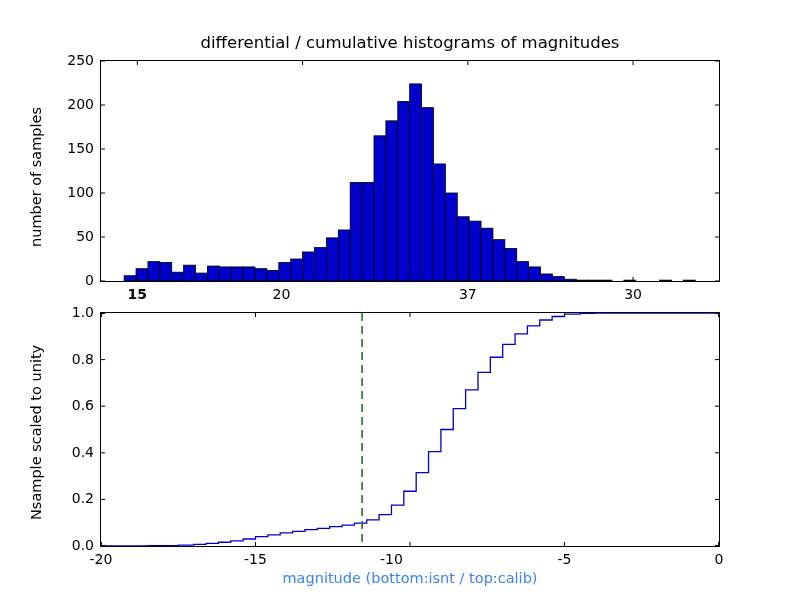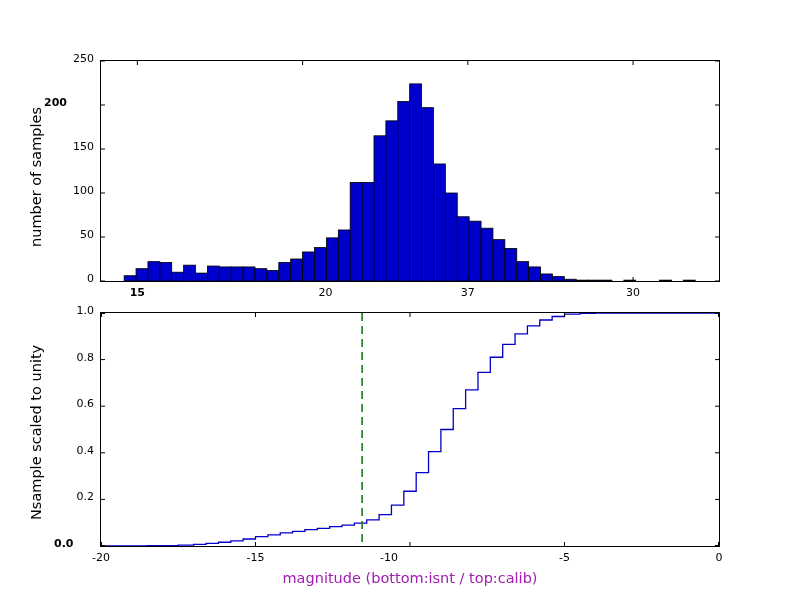--- a/index.html
+++ b/index.html
@@ -45,36 +45,36 @@
     left: 100px;
     top: 33px;
     width: 620px;
     text-align: center;
     font-size: 16.5px;
     color: #000000;
     white-space: nowrap;
   }
   .tick-label {
     position: absolute;
-    font-size: 11px;
+    font-size: 14px;
     color: #000000;
     white-space: nowrap;
   }
   .ylabel {
     position: absolute;
     font-size: 14.5px;
     color: #000000;
     white-space: nowrap;
     transform-origin: 0 0;
     transform: rotate(-90deg);
   }
   .xlabel {
     position: absolute;
     font-size: 14.5px;
-    color: #a21caf;
+    color: #3b82f6;
     white-space: nowrap;
     text-align: center;
   }
   svg { display: block; }
   .legend-box {
     position: absolute;
     box-sizing: border-box;
     border: 1px solid #000000;
     background: #ffffff;
     left: 541px;
@@ -89,20 +89,21 @@
     font-size: 15.5px;
     color: #000000;
     white-space: nowrap;
   }
 </style>
 </head>
 <body>
 
 <div id="figure">
 
+  <div class="title">differential / cumulative histograms of magnitudes</div>
 
   <div class="axes" id="axes-top">
     <svg id="top-svg" width="618" height="220">
         <g>
           <rect x="23.13" y="214.72" width="11.90" height="5.28" fill="#0000cc" stroke="#000000" stroke-width="0.8"></rect>
           <rect x="35.03" y="207.68" width="11.90" height="12.32" fill="#0000cc" stroke="#000000" stroke-width="0.8"></rect>
           <rect x="46.93" y="200.64" width="11.90" height="19.36" fill="#0000cc" stroke="#000000" stroke-width="0.8"></rect>
           <rect x="58.83" y="201.52" width="11.90" height="18.48" fill="#0000cc" stroke="#000000" stroke-width="0.8"></rect>
           <rect x="70.72" y="211.20" width="11.90" height="8.80" fill="#0000cc" stroke="#000000" stroke-width="0.8"></rect>
           <rect x="82.62" y="204.16" width="11.90" height="15.84" fill="#0000cc" stroke="#000000" stroke-width="0.8"></rect>
@@ -164,28 +165,28 @@
           <line x1="618" y1="88" x2="614" y2="88"></line>
           <line x1="0" y1="44" x2="4" y2="44"></line>
           <line x1="618" y1="44" x2="614" y2="44"></line>
           <line x1="0" y1="0" x2="4" y2="0"></line>
           <line x1="618" y1="0" x2="614" y2="0"></line>
         </g>
       </svg>
   </div>
   <div id="top-ticks">
       <div class="tick-label" style="left: 107.353px; top: 286px; text-align: center; width: 60px; font-weight: bold;">15</div>
-      <div class="tick-label" style="left: 272.594px; top: 286px; text-align: right; width: 60px;">20</div>
+      <div class="tick-label" style="left: 272.594px; top: 286px; text-align: left; width: 60px;">20</div>
       <div class="tick-label" style="left: 437.834px; top: 286px; text-align: center; width: 60px;">37</div>
       <div class="tick-label" style="left: 603.075px; top: 286px; text-align: center; width: 60px;">30</div>
       <div class="tick-label" style="left: 54px; top: 272px; text-align: right; width: 40px;">0</div>
       <div class="tick-label" style="left: 54px; top: 228px; text-align: right; width: 40px;">50</div>
       <div class="tick-label" style="left: 54px; top: 184px; text-align: right; width: 40px;">100</div>
       <div class="tick-label" style="left: 54px; top: 140px; text-align: right; width: 40px;">150</div>
-      <div class="tick-label" style="left: 44px; top: 96px; width: 40px; font-weight: bold;">200</div>
+      <div class="tick-label" style="left: 54px; top: 96px; text-align: right; width: 40px;">200</div>
       <div class="tick-label" style="left: 54px; top: 52px; text-align: right; width: 40px;">250</div>
     </div>
   <div class="ylabel" id="top-ylabel" style="left:28px; top:247px;">number of samples</div>
 
   <div class="axes" id="axes-bottom">
     <svg id="bottom-svg" width="618" height="233">
         <path d="M0.00,233.00 L30.90,233.00 L30.90,233.00 L46.35,233.00 L46.35,232.77 L61.80,232.77 L61.80,232.53 L77.25,232.53 L77.25,232.07 L92.70,232.07 L92.70,231.37 L105.06,231.37 L105.06,230.44 L117.42,230.44 L117.42,229.27 L129.78,229.27 L129.78,227.87 L142.14,227.87 L142.14,226.01 L154.50,226.01 L154.50,223.68 L166.86,223.68 L166.86,221.82 L179.22,221.82 L179.22,219.95 L191.58,219.95 L191.58,218.32 L203.94,218.32 L203.94,216.69 L216.30,216.69 L216.30,215.29 L228.66,215.29 L228.66,213.66 L241.02,213.66 L241.02,212.03 L253.38,212.03 L253.38,210.17 L265.74,210.17 L265.74,206.90 L278.10,206.90 L278.10,201.54 L290.46,201.54 L290.46,192.22 L302.82,192.22 L302.82,178.25 L315.18,178.25 L315.18,159.61 L327.54,159.61 L327.54,138.63 L339.90,138.63 L339.90,116.50 L352.26,116.50 L352.26,95.53 L364.62,95.53 L364.62,76.89 L376.98,76.89 L376.98,59.41 L389.34,59.41 L389.34,44.27 L401.70,44.27 L401.70,31.46 L414.06,31.46 L414.06,20.97 L426.42,20.97 L426.42,12.81 L438.78,12.81 L438.78,6.99 L451.14,6.99 L451.14,3.50 L463.50,3.50 L463.50,1.16 L478.95,1.16 L478.95,0.23 L494.40,0.23 L494.40,0.00 L525.30,0.00 L525.30,0.00 L556.20,0.00 L556.20,0.00 L587.10,0.00 L587.10,0.00 L618.00,0.00 L618.00,0.00" fill="none" stroke="#0000cc" stroke-width="1.3"></path>
         <line x1="261.105" y1="0" x2="261.105" y2="233" stroke="#1a7a1a" stroke-width="1.6" stroke-dasharray="8,5"></line>
         <g stroke="#000" stroke-width="1">
           <line x1="0.5" y1="233" x2="0.5" y2="229"></line>
@@ -212,21 +213,21 @@
           <line x1="618" y1="0.5" x2="614" y2="0.5"></line>
         </g>
       </svg>
   </div>
   <div id="bottom-ticks">
       <div class="tick-label" style="left: 71px; top: 551px; text-align: center; width: 60px;">-20</div>
       <div class="tick-label" style="left: 225.5px; top: 551px; text-align: center; width: 60px;">-15</div>
       <div class="tick-label" style="left: 380px; top: 551px; width: 60px;">-10</div>
       <div class="tick-label" style="left: 534.5px; top: 551px; text-align: center; width: 60px;">-5</div>
       <div class="tick-label" style="left: 689px; top: 551px; text-align: center; width: 60px;">0</div>
-      <div class="tick-label" style="left: 54px; top: 537px; width: 40px; font-weight: bold;">0.0</div>
+      <div class="tick-label" style="left: 54px; top: 537px; text-align: right; width: 40px;">0.0</div>
       <div class="tick-label" style="left: 54px; top: 490.4px; text-align: right; width: 40px;">0.2</div>
       <div class="tick-label" style="left: 54px; top: 443.8px; text-align: right; width: 40px;">0.4</div>
       <div class="tick-label" style="left: 54px; top: 397.2px; text-align: right; width: 40px;">0.6</div>
       <div class="tick-label" style="left: 54px; top: 350.6px; text-align: right; width: 40px;">0.8</div>
       <div class="tick-label" style="left: 54px; top: 304px; text-align: right; width: 40px;">1.0</div>
     </div>
   <div class="ylabel" id="bottom-ylabel" style="left:28px; top:520px;">Nsample scaled to unity</div>
 
   <div class="xlabel" style="left:100px; top:570px; width:620px;">magnitude (bottom:isnt / top:calib)</div>
 

